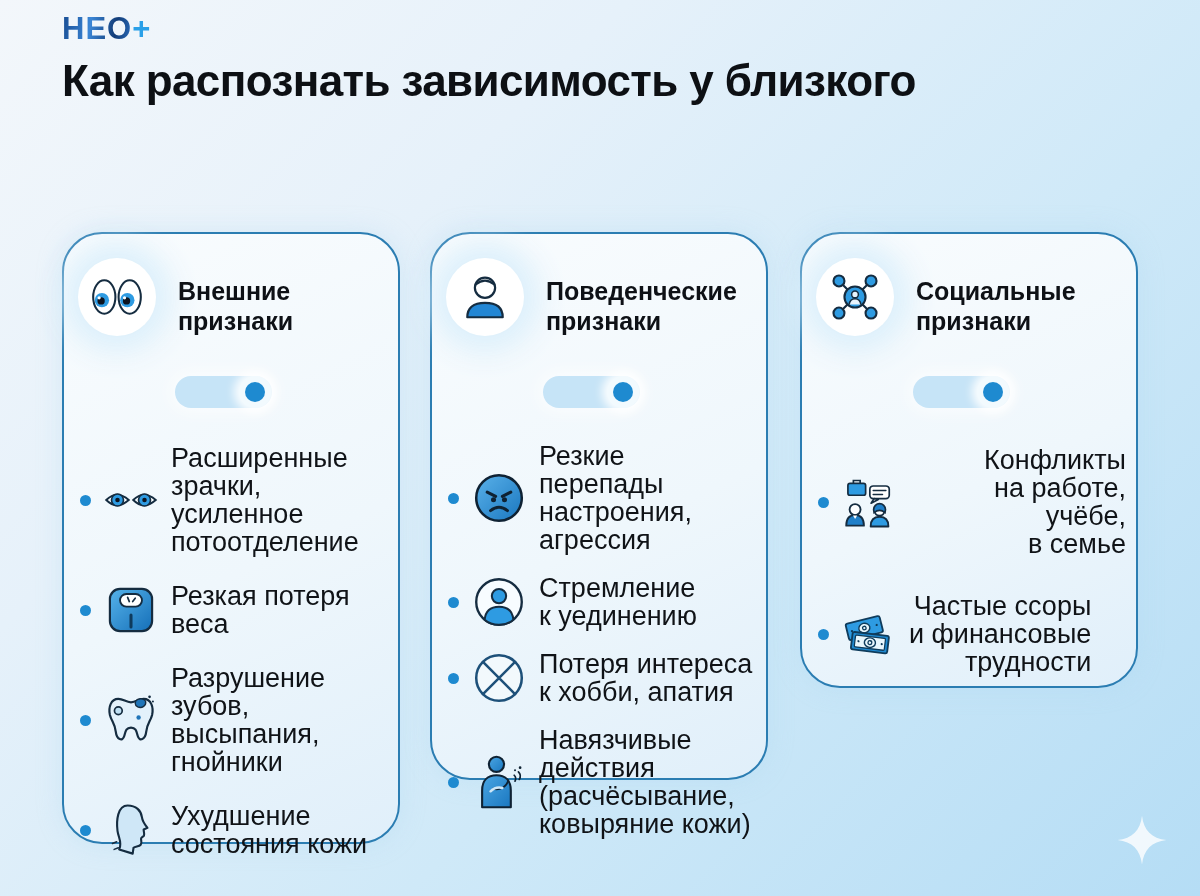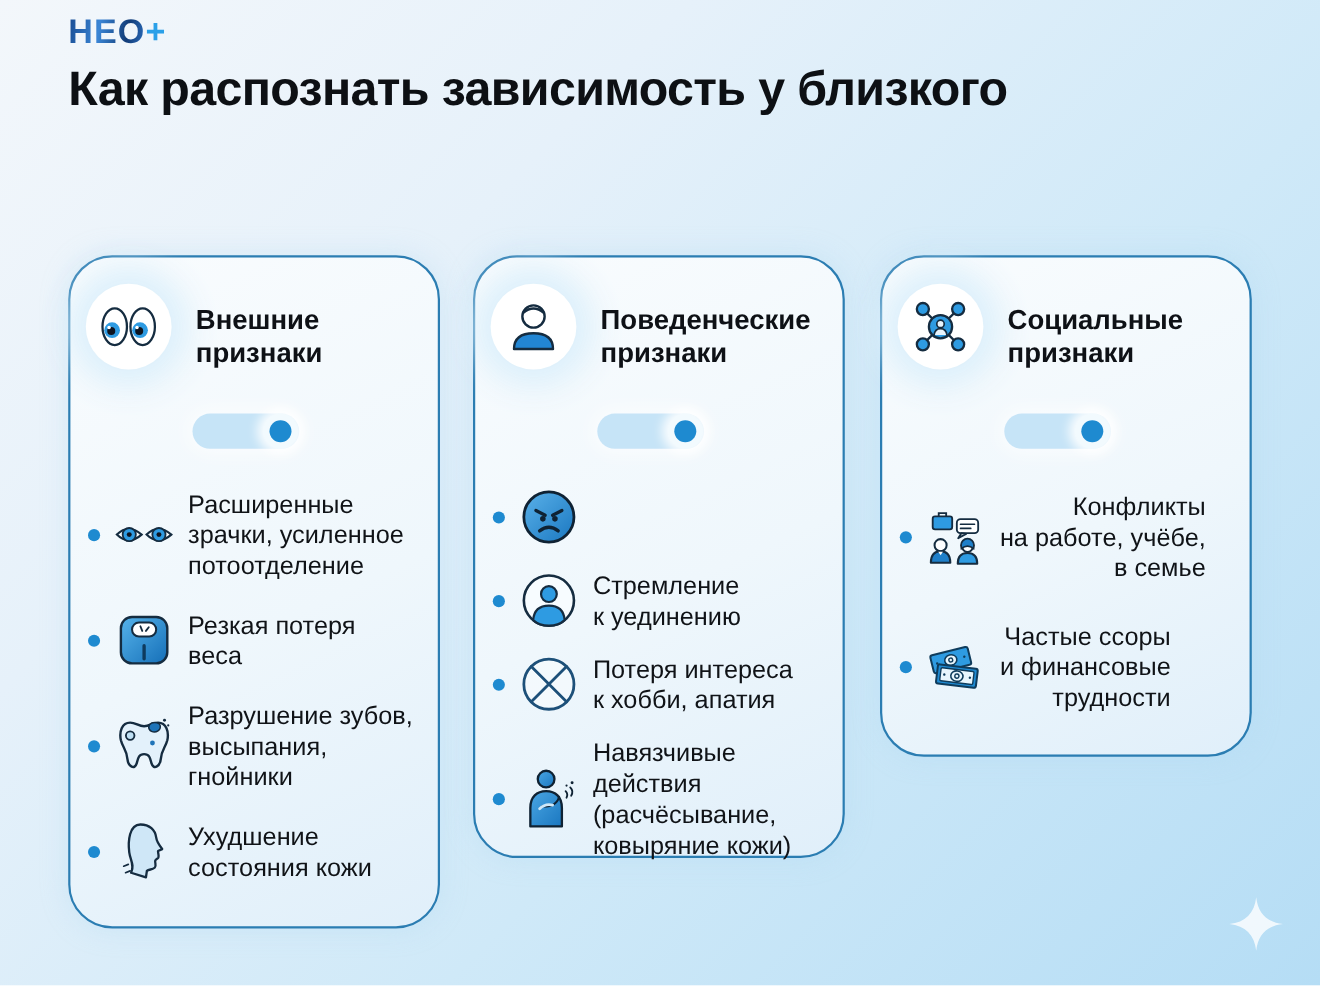--- a/index.html
+++ b/index.html
@@ -57,21 +57,21 @@
   }
   .knob::after{ content:""; width:20px; height:20px; border-radius:50%; background:#1e8ad0; }
   
   .list{ list-style:none; margin-top:36px; padding:0 10px 0 16px; display:flex; flex-direction:column; gap:26px; }
   .card-2 .list{ gap:20px; margin-top:34px; }
   .card-3 .list{ gap:34px; margin-top:38px;text-align:right; }
   .row{ display:flex; align-items:center; gap:12px; }
   .dot{ flex:0 0 auto; width:11px; height:11px; border-radius:50%; background:#1e8ad0; }
   .ic{ flex:0 0 auto; width:56px; height:56px; display:flex; align-items:center; justify-content:center; }
   .ic svg{ width:54px; height:54px; }
-  .txt{ font-size:23px; line-height:28px; white-space:pre-line; color:#101317; }
+  .txt{ font-size:27px; line-height:28px; white-space:pre-line; color:#101317; }
   
   .sparkle{ position:absolute; left:1116px; top:814px; width:52px; height:52px; opacity:0.8; }
 </style>
 </head>
 <body>
 
 <div class="stage">
 
   <div class="hdr">
     <div class="logo"><span class="logo-main">НЕО</span><span class="logo-plus">+</span></div>
@@ -192,20 +192,23 @@
                   <stop offset="1" stop-color="#1a77c0"></stop>
                 </linearGradient>
               </defs>
             <circle cx="32" cy="32" r="27" fill="url(#gAng)" stroke="#0f2233" stroke-width="3"></circle>
             <path d="M18,25 L28,30 M46,25 L36,30" stroke="#0f2233" stroke-width="3.6" stroke-linecap="round" fill="none"></path>
             <circle cx="25.5" cy="34" r="3" fill="#0f2233"></circle>
               <circle cx="38.5" cy="34" r="3" fill="#0f2233"></circle>
             <path d="M22,47 Q32,39 42,47" stroke="#0f2233" stroke-width="3.6" stroke-linecap="round" fill="none"></path>
           </svg>
         </span>
+        <span class="txt">Резкие перепады
+настроения,
+агрессия</span>
       </li>
       <li class="row">
         <span class="dot"></span>
         <span class="ic">
           <svg viewBox="0 0 64 64">
             <circle cx="32" cy="32" r="27" fill="#f7fcff" stroke="#152c40" stroke-width="2.8"></circle>
             <circle cx="32" cy="25" r="8.5" fill="#2e9be2" stroke="#152c40" stroke-width="2.4"></circle>
             <path d="M15,53 C16,42 22,37.5 32,37.5 C42,37.5 48,42 49,53 C44,57.5 38,59 32,59 C26,59 20,57.5 15,53 Z" fill="#2e9be2" stroke="#152c40" stroke-width="2.4"></path>
           </svg>
         </span>

